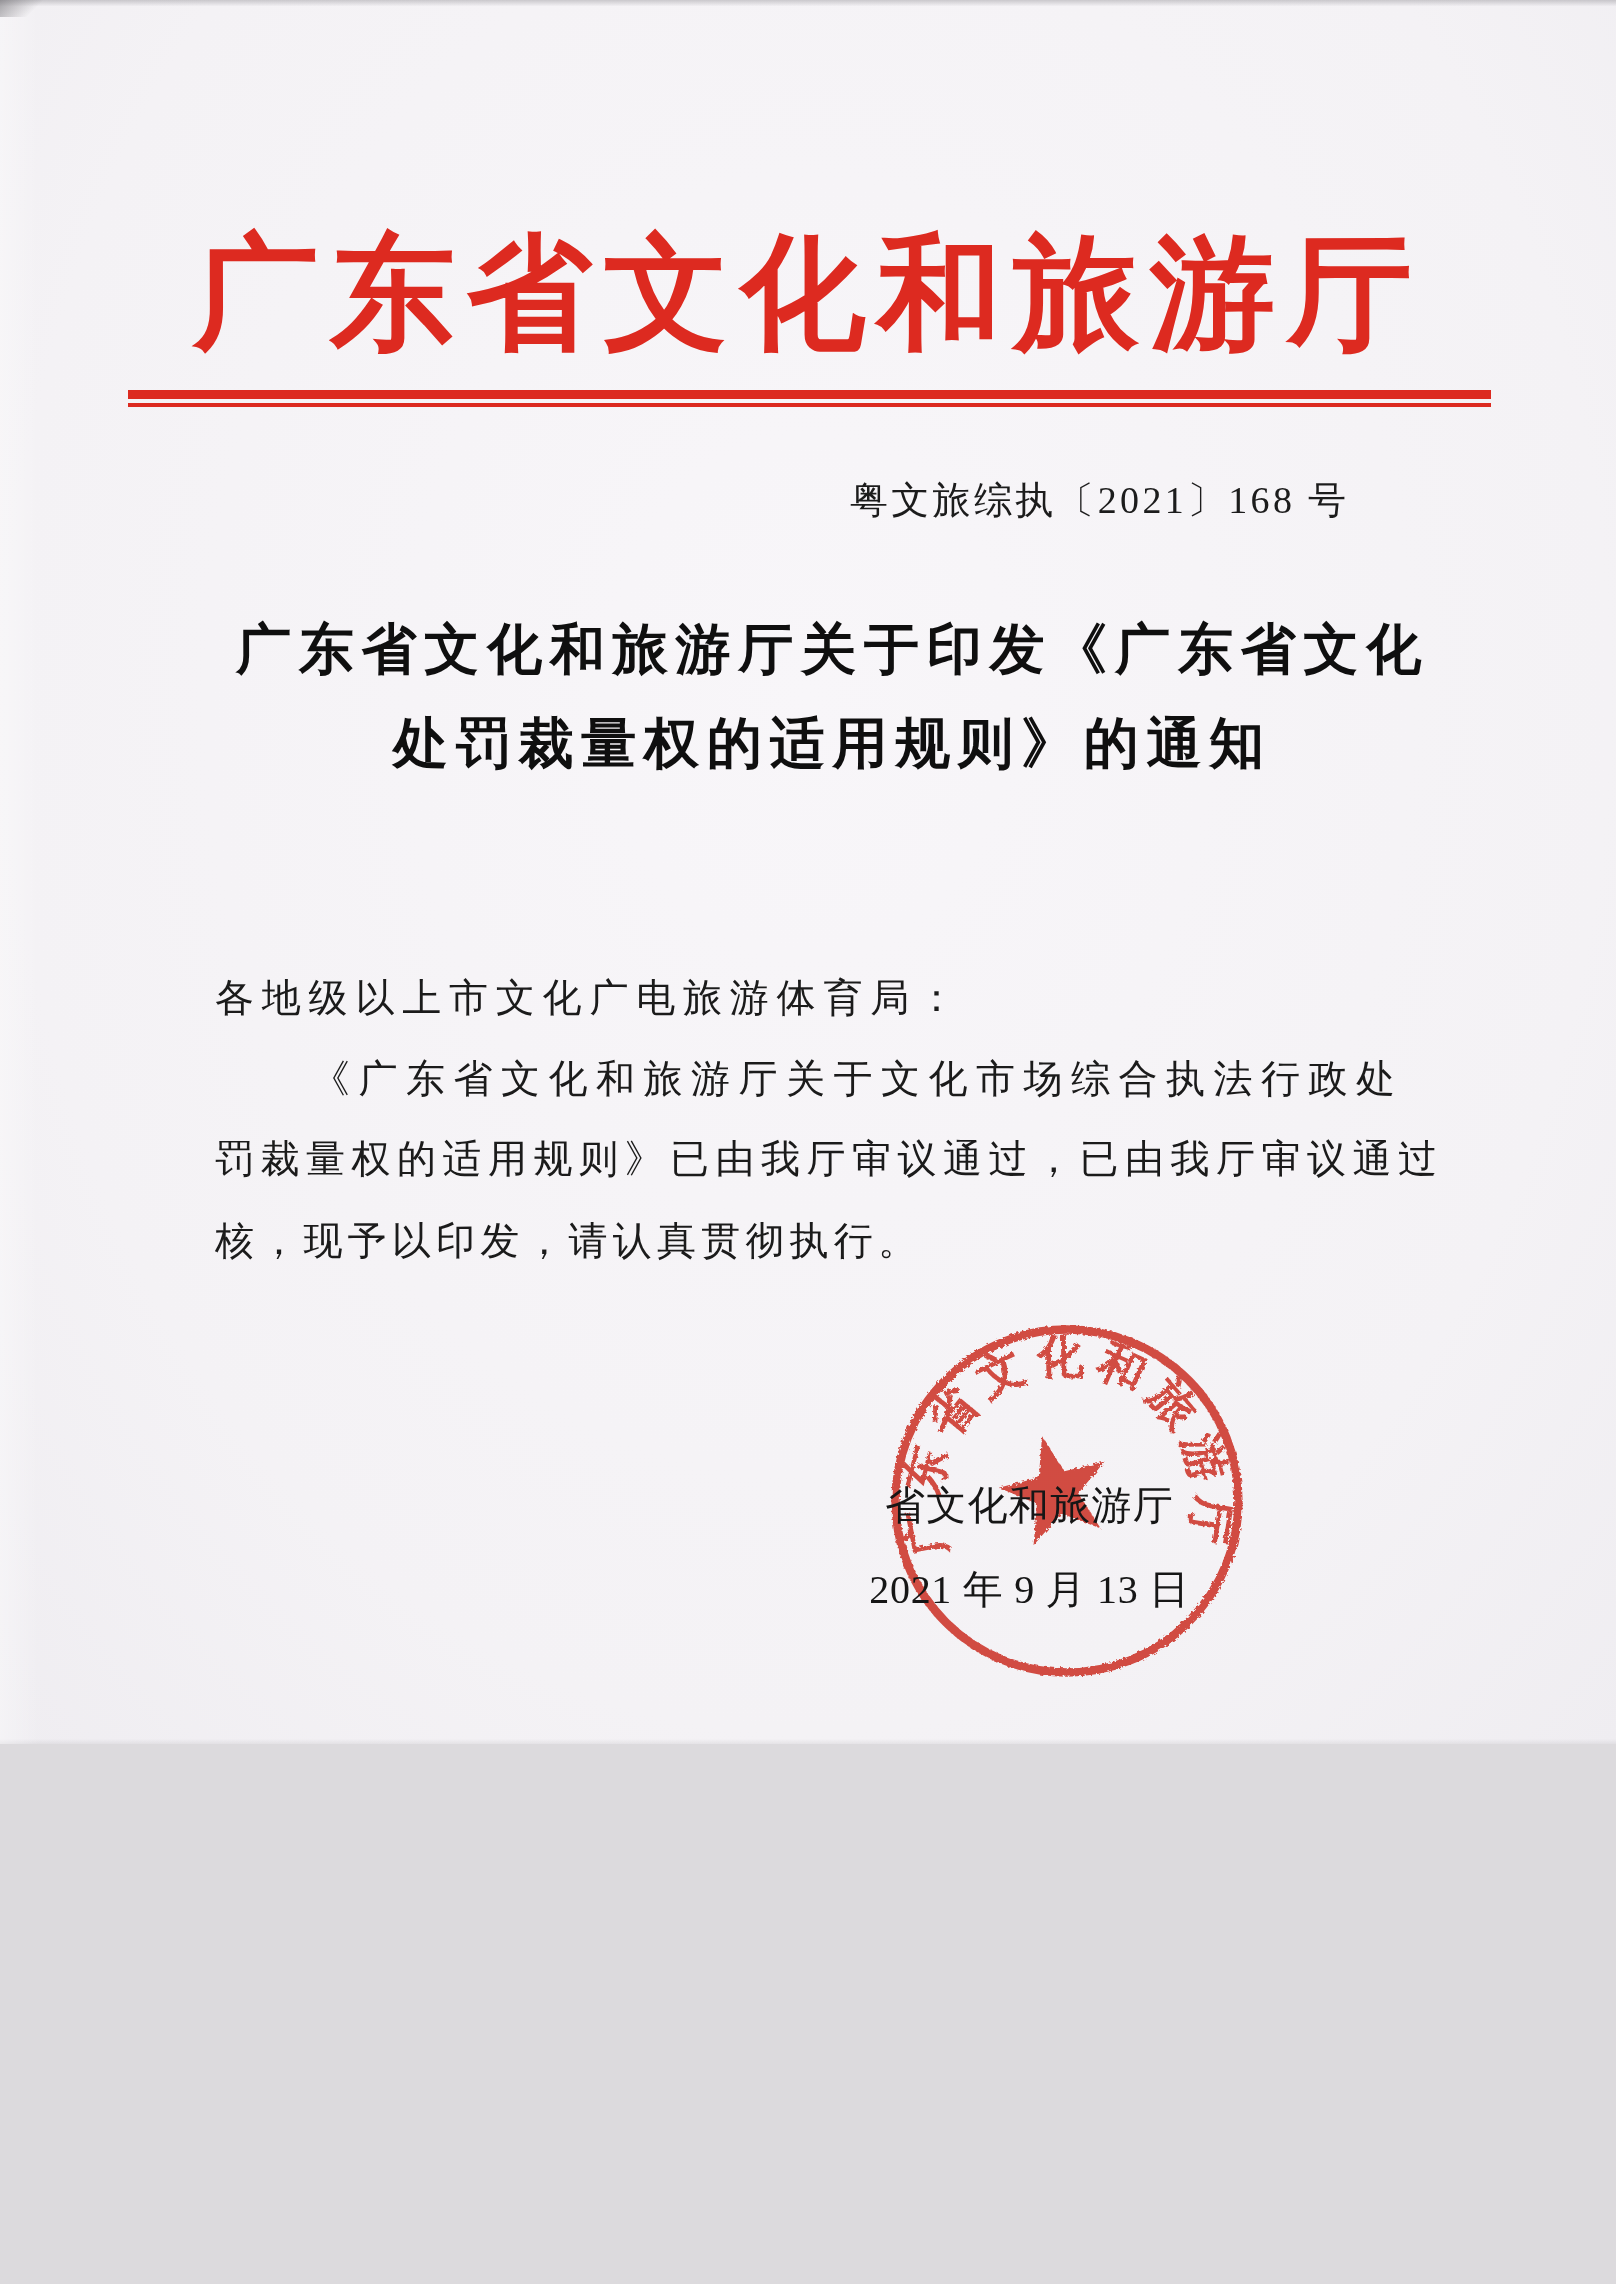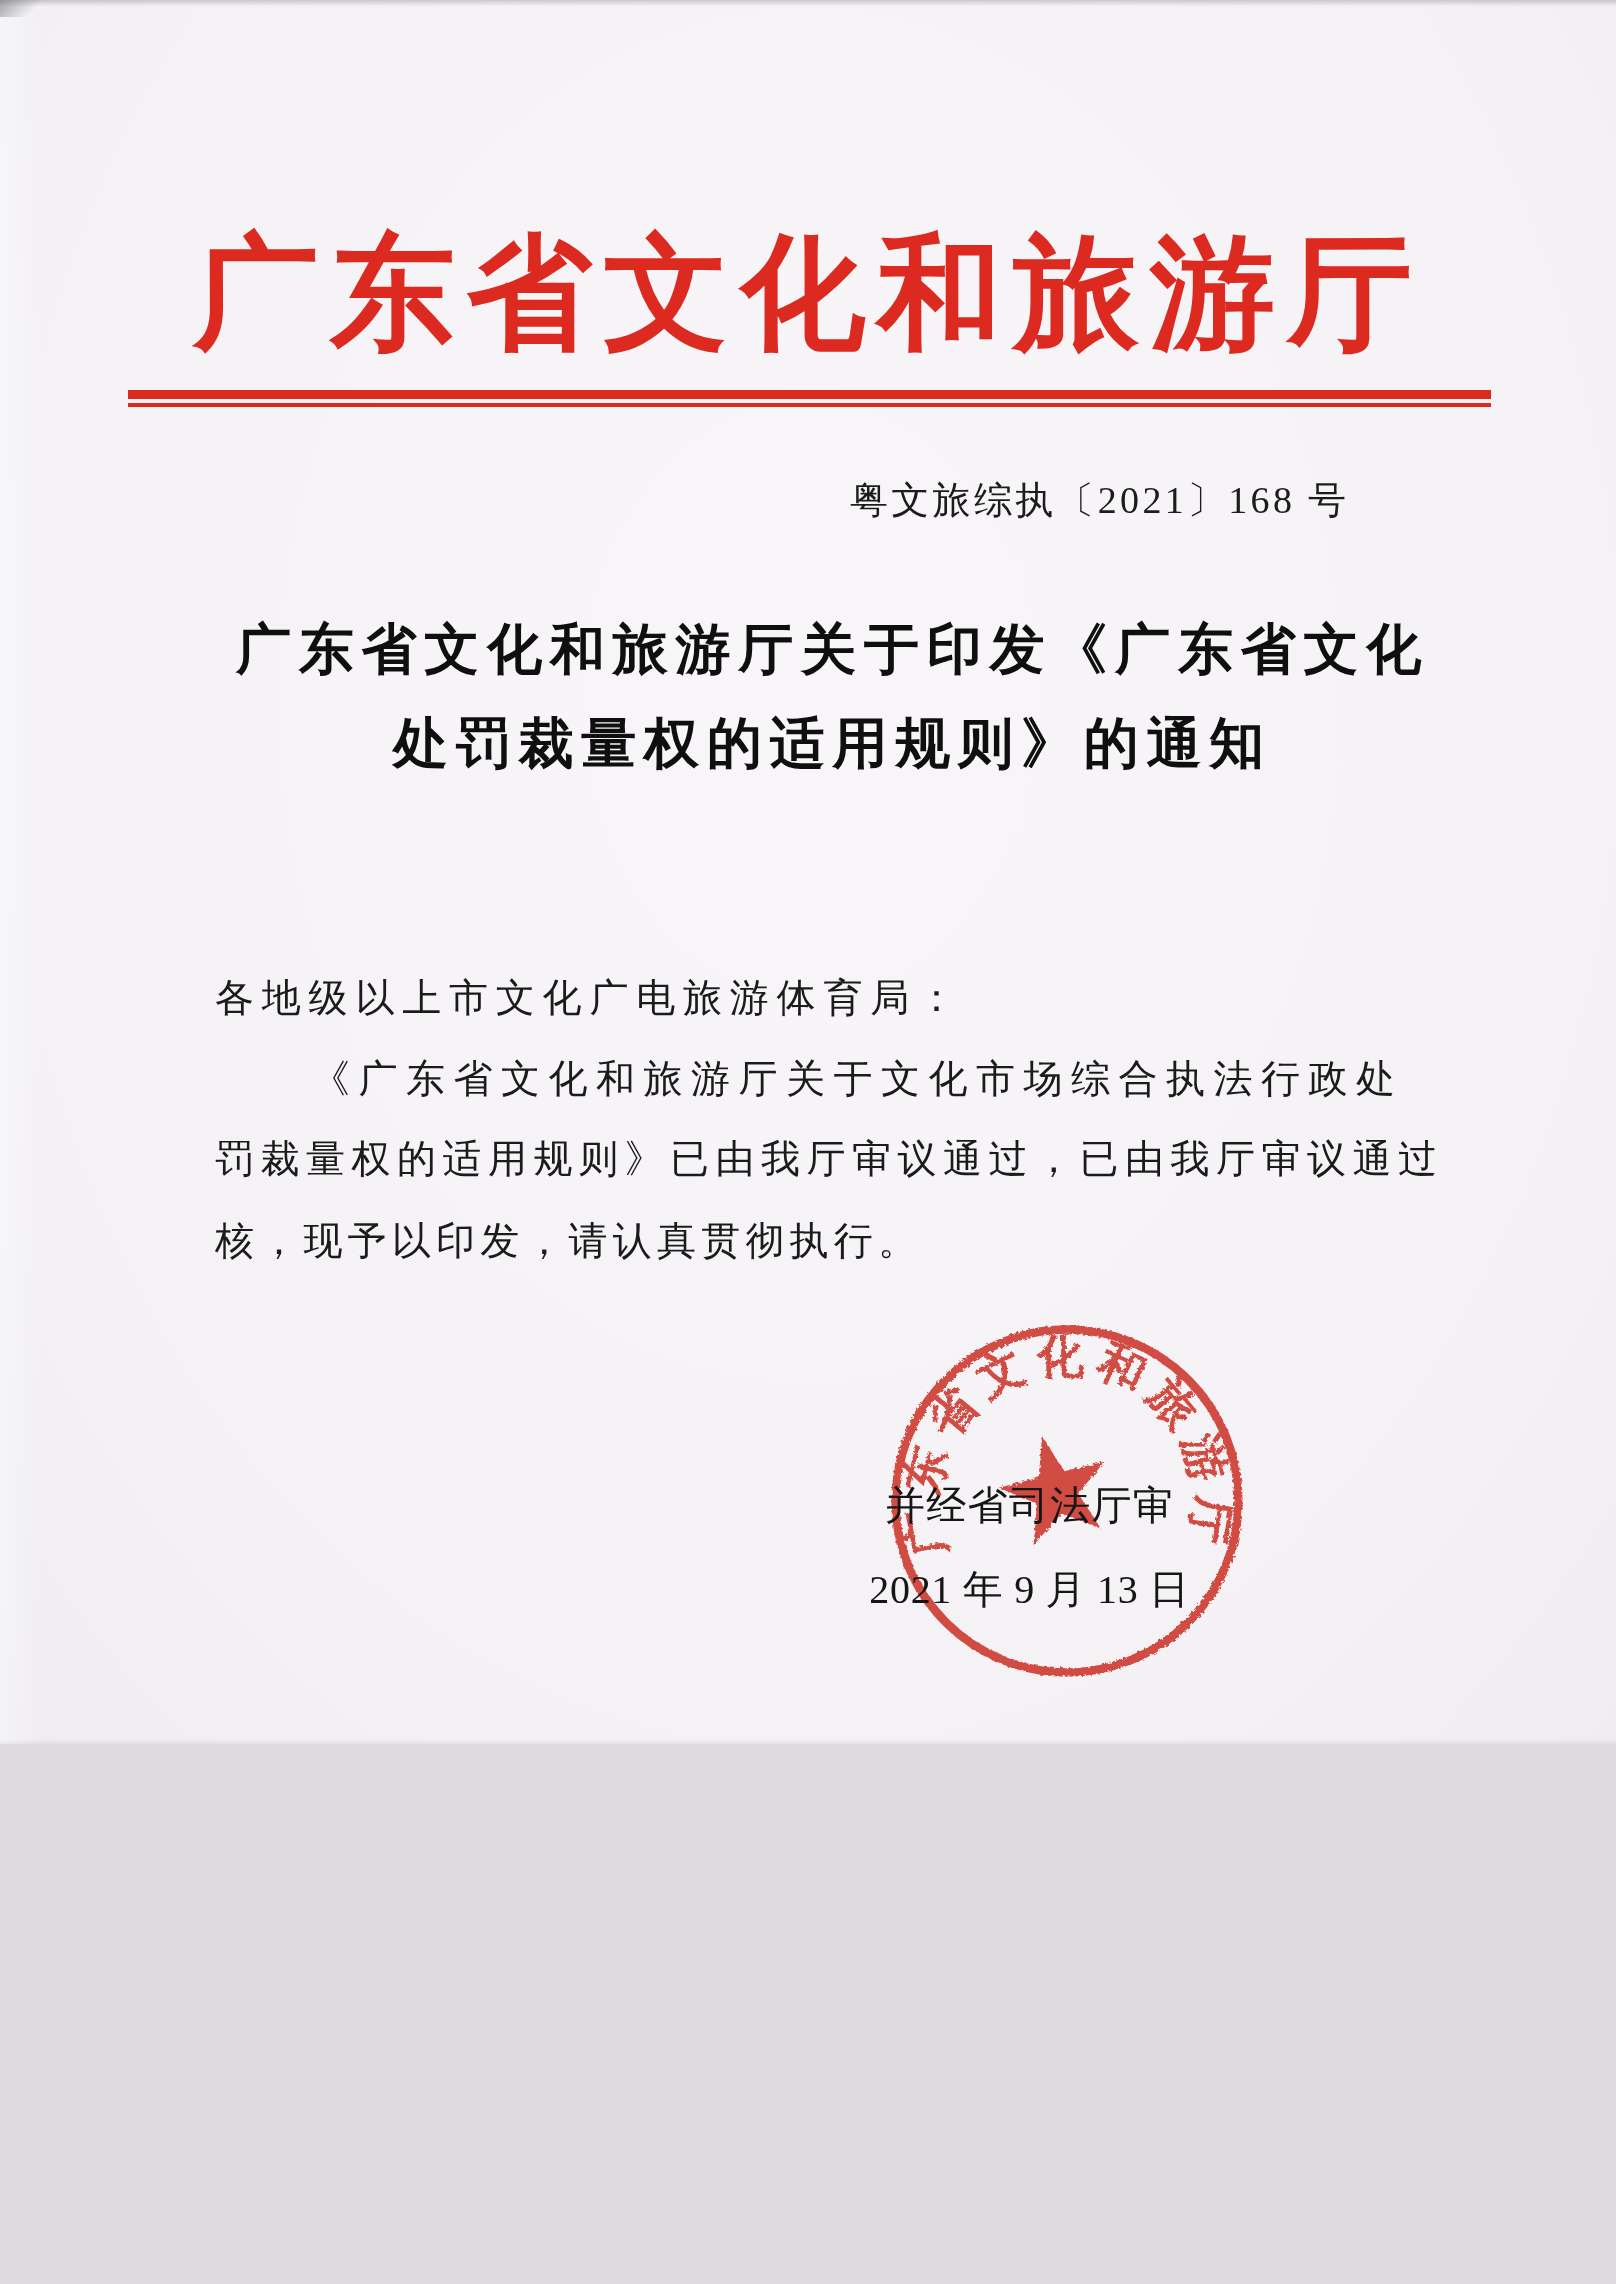--- a/index.html
+++ b/index.html
@@ -106,20 +106,20 @@
       <circle cx="270" cy="270" r="263" fill="none" stroke="#cd352b" stroke-width="13"></circle>
       <text font-size="72" font-weight="700" font-family="Liberation Serif, DejaVu Serif, serif" fill="#cd352b" letter-spacing="14">
         <textPath href="#sealArc" startOffset="40">广东省文化和旅游厅</textPath>
       </text>
       <g transform="translate(253,256) rotate(-14)">
         <polygon fill="#cd352b" points="0,-88 20.2,-27.7 83.7,-27.2 32.6,10.6 53.1,71.2 0,34.2 -53.1,71.2 -32.6,10.6 -83.7,-27.2 -20.2,-27.7"></polygon>
       </g>
     </g>
   </svg>
 
-  <div class="sig-block sig-name">并经省司法厅审</div>
+  <div class="sig-block sig-name">省文化和旅游厅</div>
   <div class="sig-block sig-date">2021 年 9 月 13 日</div>
 
   <div class="rule rule-bottom-thin"></div>
   <div class="rule rule-bottom-thick"></div>
 
 </div>
 
 
 </body></html>

